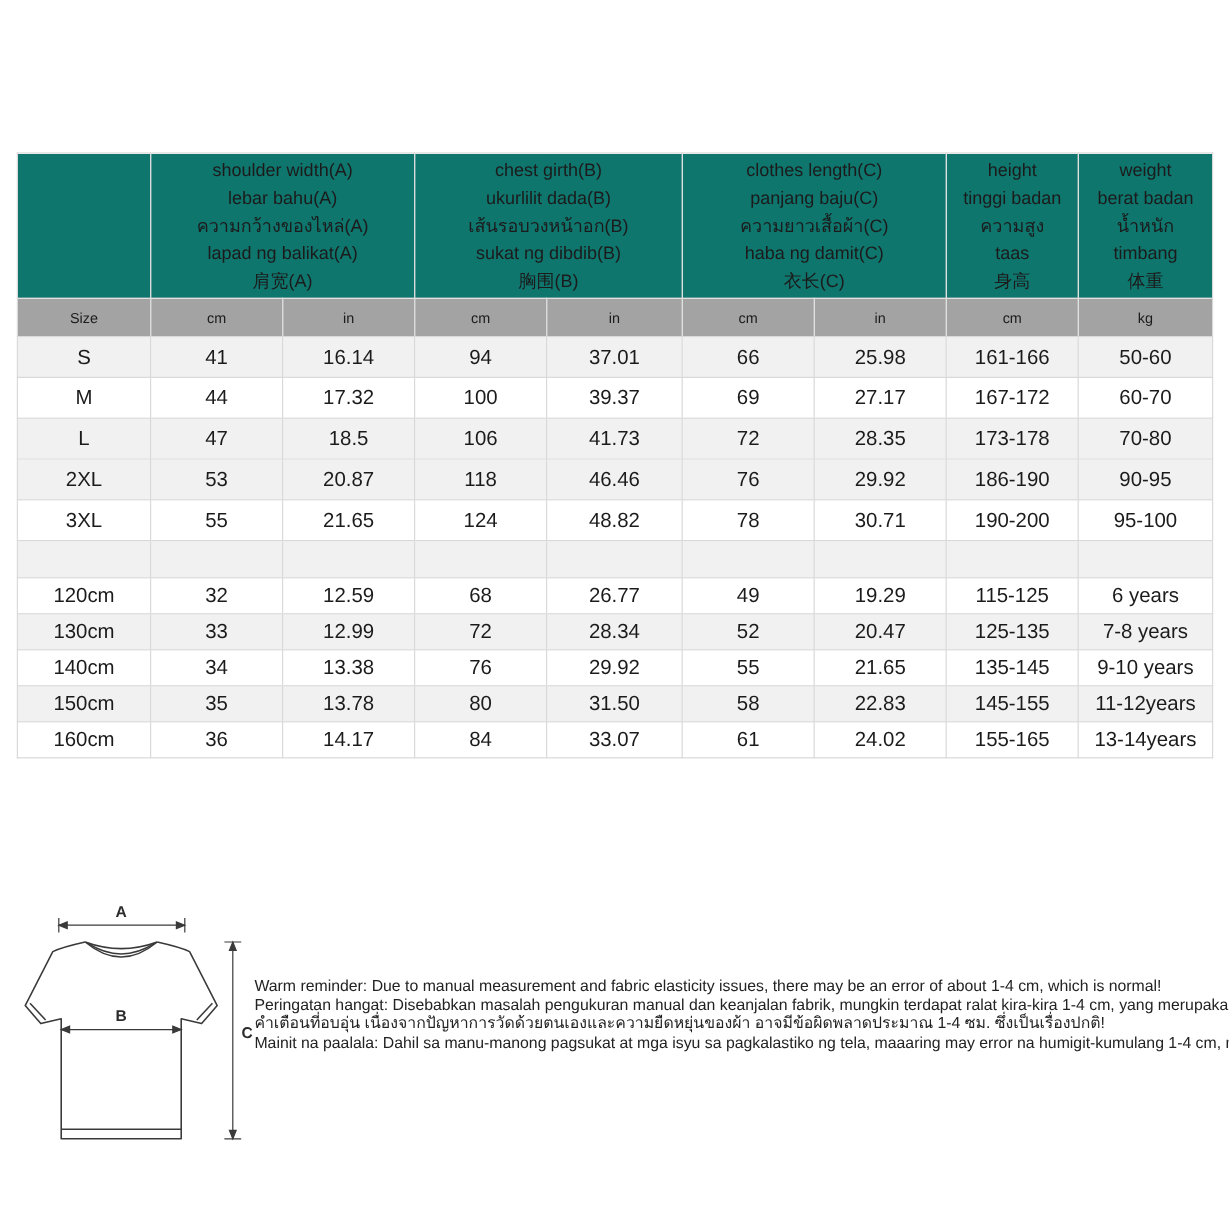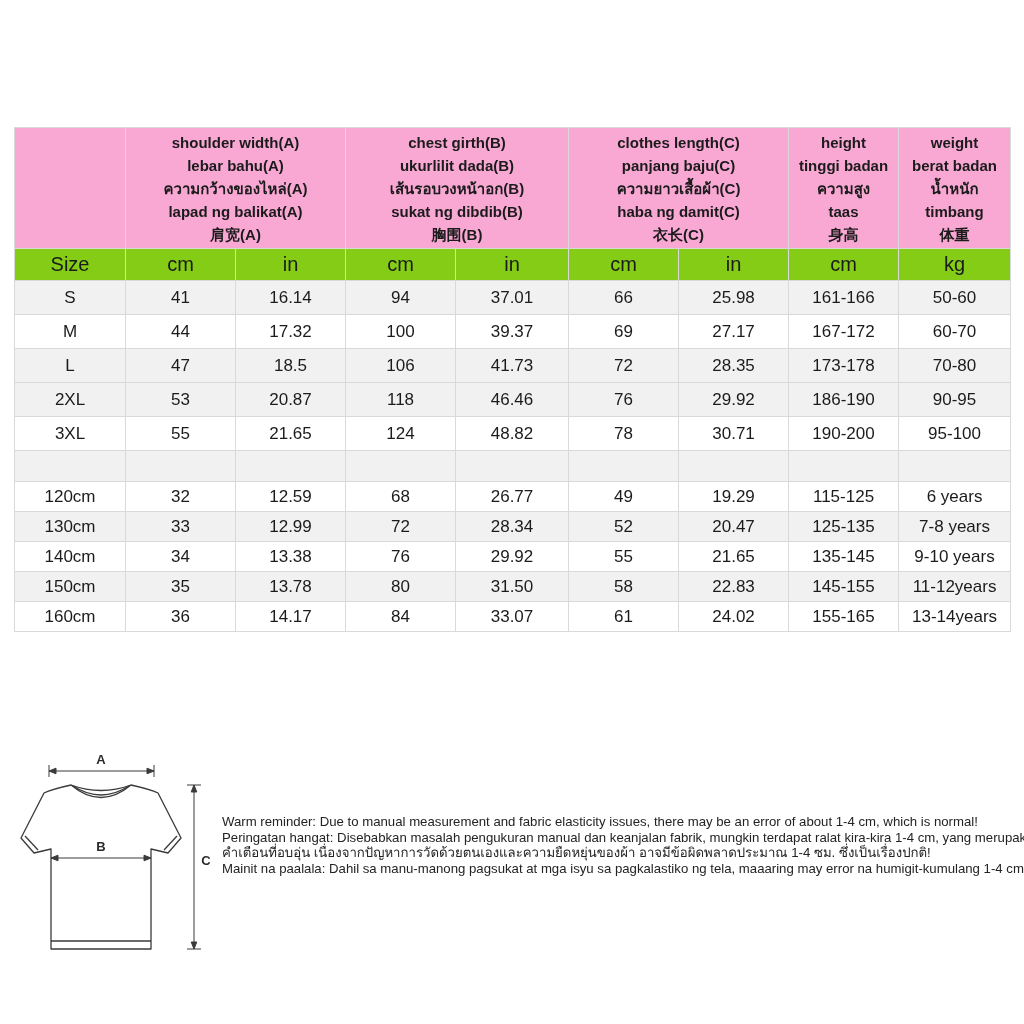--- a/index.html
+++ b/index.html
@@ -8,31 +8,31 @@
     font-family:"Liberation Sans",sans-serif;color:#1b1b1b;overflow:hidden;
   }
   table.chart{
     position:absolute;left:14px;top:127px;width:996px;
     border-collapse:collapse;table-layout:fixed;
   }
   table.chart th,table.chart td{
     border:1px solid #d9d9d9;text-align:center;vertical-align:middle;
     padding:0;font-weight:500;overflow:hidden;
   }
-  tr.header-row th{height:120px;background:#f9a8d4;font-size:15px;line-height:23px;font-weight:700;}
-  tr.units-row th{height:31px;background:#84cc16;font-size:20px;font-weight:400;}
+  tr.header-row th{height:120px;background:#0f766e;font-size:15px;line-height:23px;font-weight:400;}
+  tr.units-row th{height:31px;background:#a3a3a3;font-size:12px;font-weight:400;}
   tr.adult-row td{height:33px;font-size:17px;}
   tr.child-row td{height:29px;font-size:17px;}
   tr.spacer-row td{height:30px;background:#f1f1f2;}
   td.band,th.band{background:#f1f1f2;}
   td.white{background:#ffffff;}
   .bottom{position:absolute;left:16px;top:752px;width:994px;}
   .tshirt-wrap{position:absolute;left:0;top:0;width:200px;height:210px;}
   .reminder{
-    position:absolute;left:206px;top:62px;width:790px;
+    position:absolute;left:196px;top:62px;width:790px;
     font-size:13.2px;line-height:15.6px;color:#232323;
   }
   .reminder div{white-space:nowrap;}
   svg text{font-family:"Liberation Sans",sans-serif;font-size:13px;font-weight:bold;fill:#2b2b2b;}
 </style>
 </head>
 <body>
 
 <div class="canvas">
 

